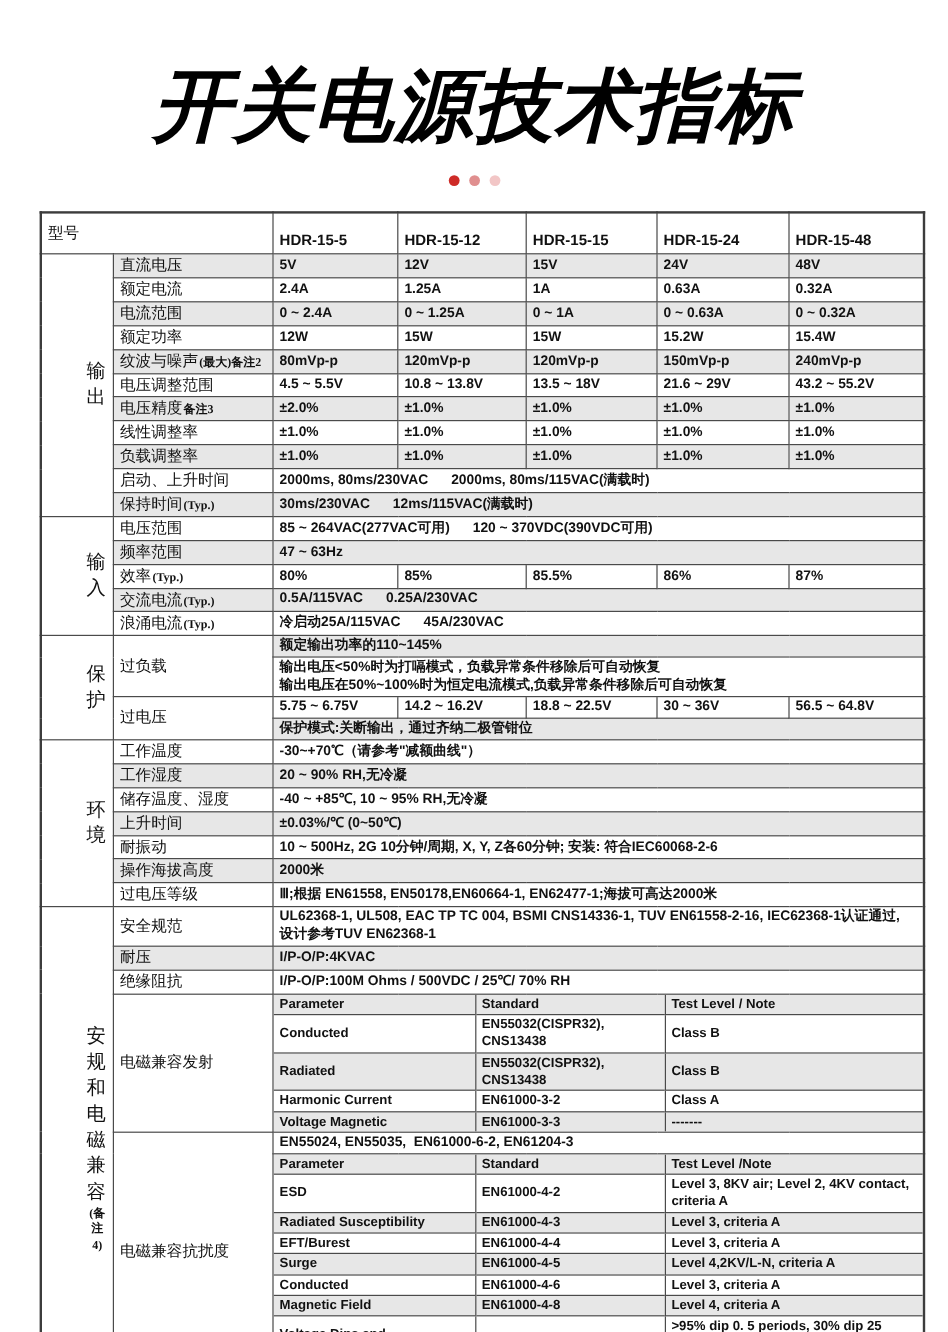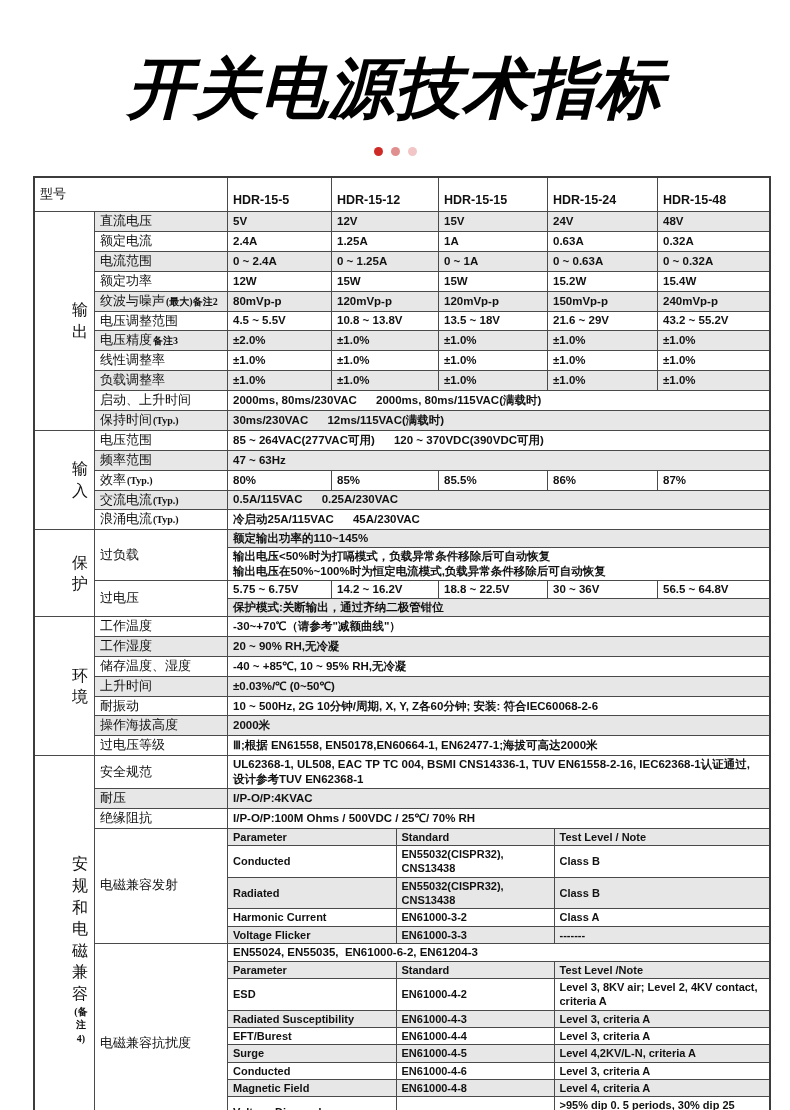--- a/index.html
+++ b/index.html
@@ -253,21 +253,21 @@
                 <td>Radiated</td>
                 <td>EN55032(CISPR32), CNS13438</td>
                 <td>Class B</td>
               </tr>
               <tr class="bg-w">
                 <td>Harmonic Current</td>
                 <td>EN61000-3-2</td>
                 <td>Class A</td>
               </tr>
               <tr class="bg-g">
-                <td>Voltage Flicker</td>
+                <td>Voltage Magnetic</td>
                 <td>EN61000-3-3</td>
                 <td>-------</td>
               </tr>
             </tbody>
           </table>
         </td>
       </tr>
       <tr class="bg-w">
         <td rowspan="2" class="lbl wbg"><span>电磁兼容抗扰度</span></td>
         <td colspan="5" class="val"><span>EN55024, EN55035,  EN61000-6-2, EN61204-3</span></td>

